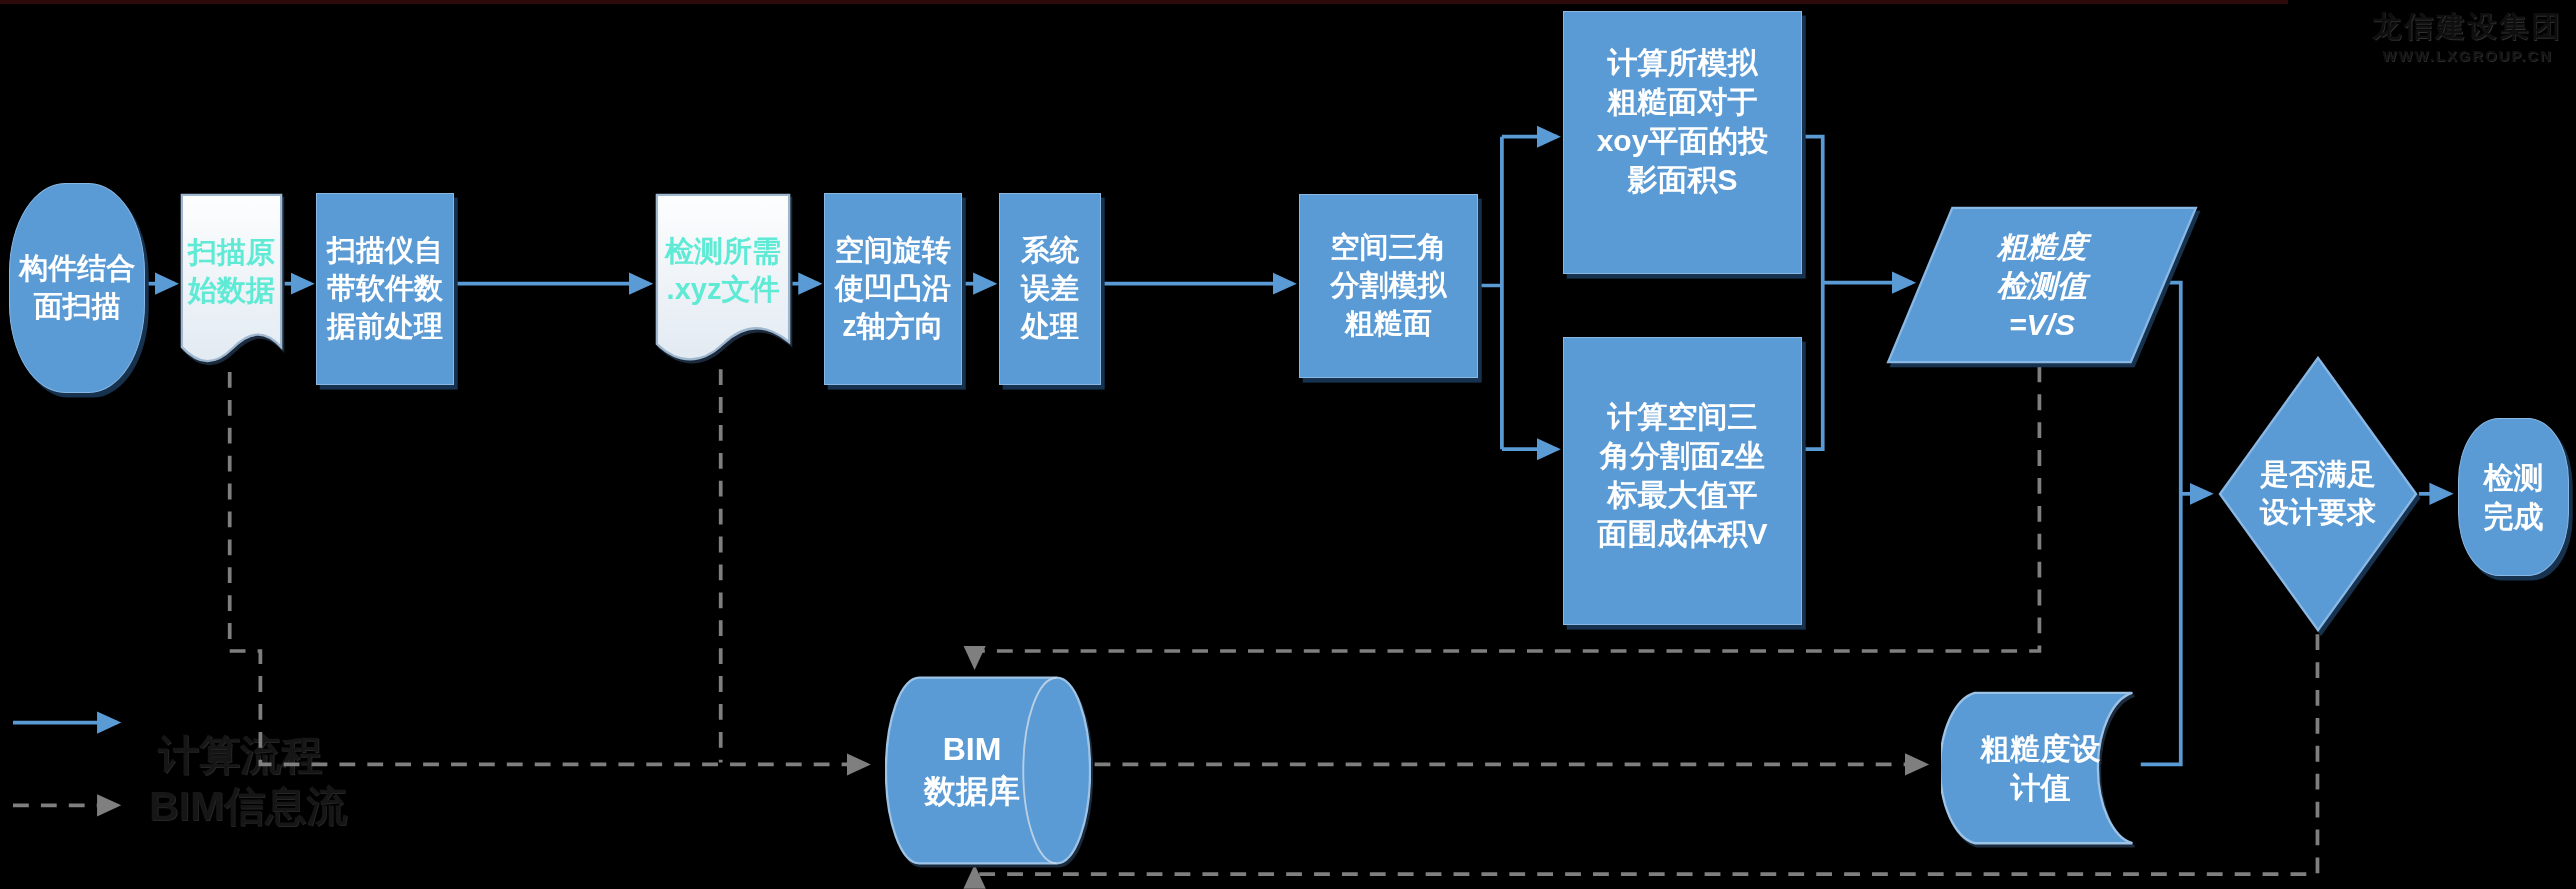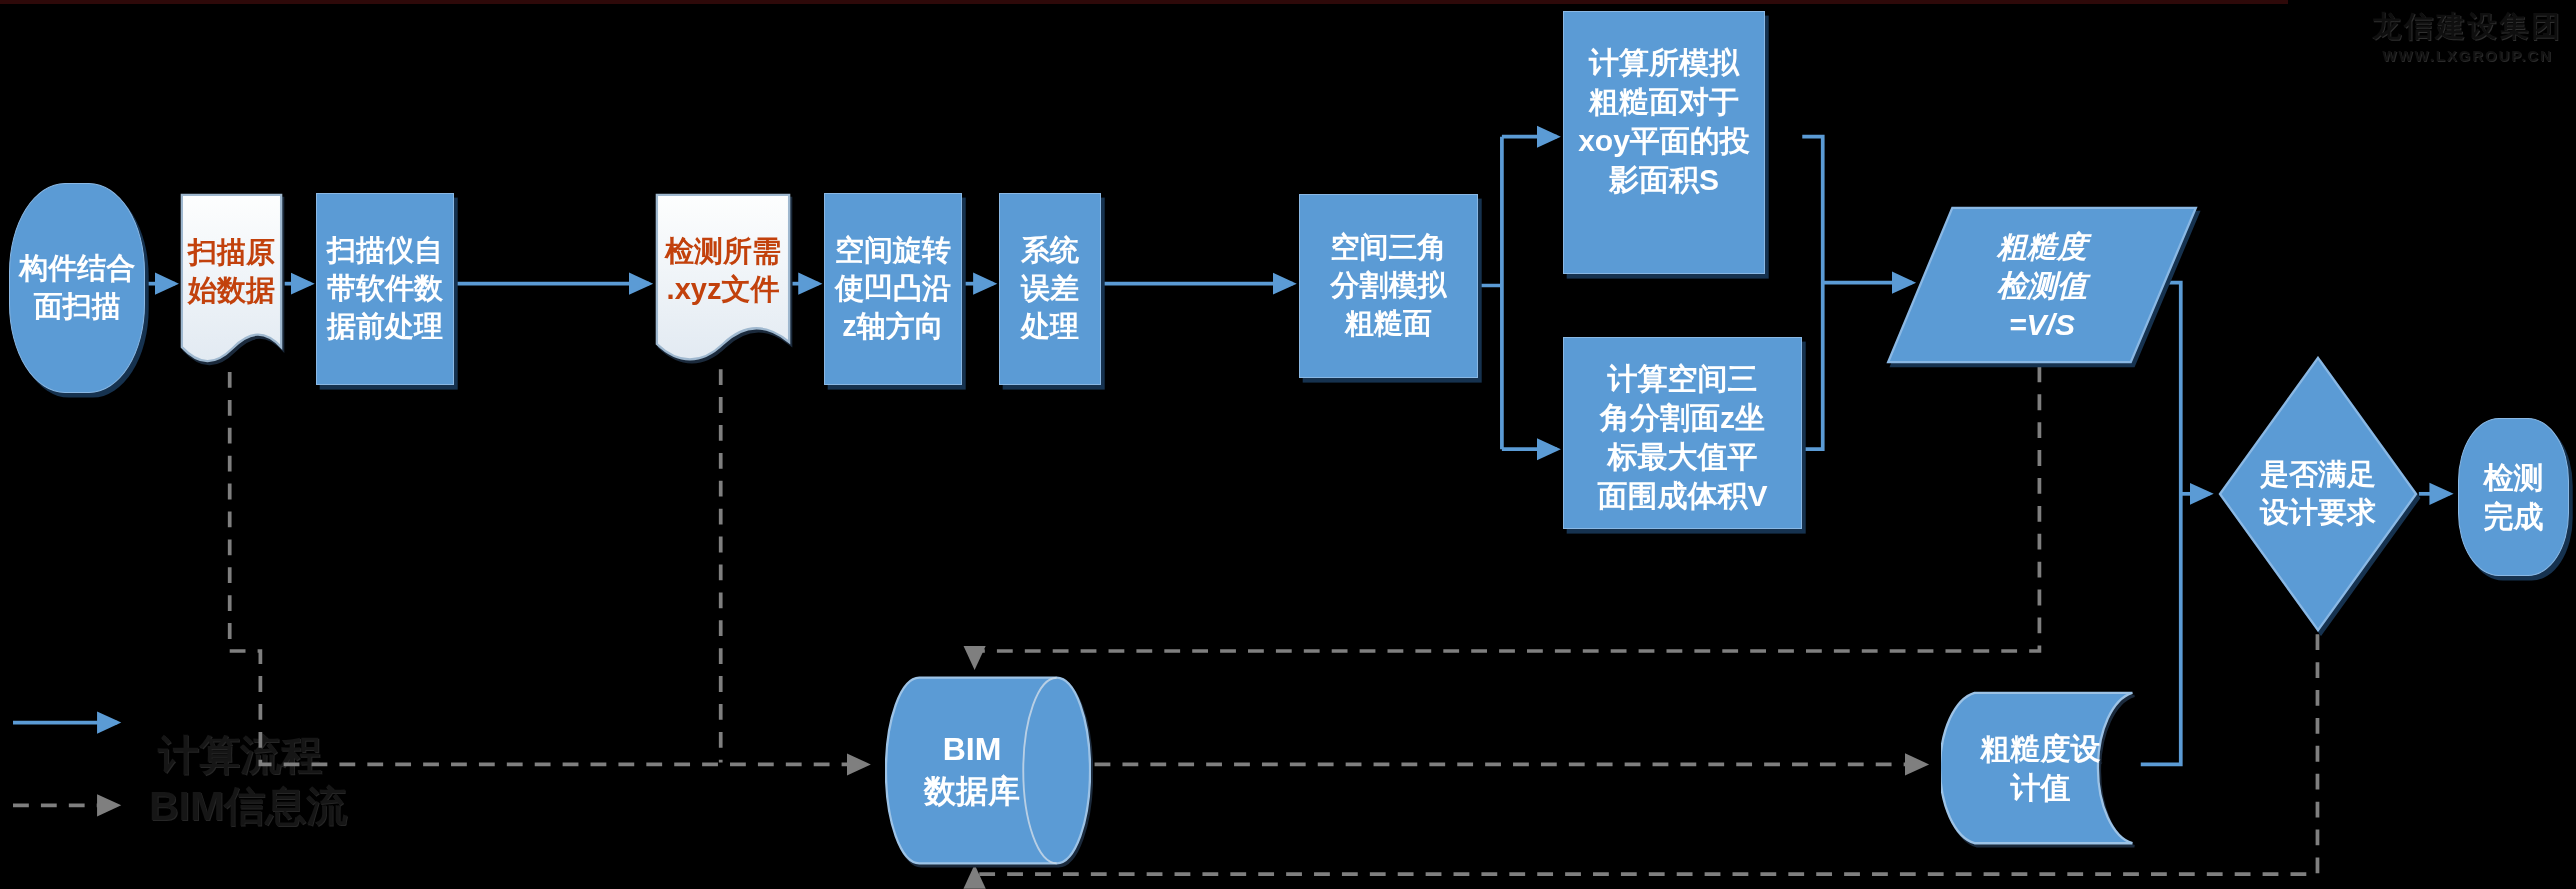--- a/index.html
+++ b/index.html
@@ -8,21 +8,21 @@
   .lbl{white-space:pre-line;text-align:center;line-height:1.3;font-weight:bold;}
   
   .proc{position:absolute;background:#5b9bd5;border:1.9px solid #8ab8e4;
         box-shadow:3.7px 4.6px 0 #16324f;display:flex;align-items:center;justify-content:center;
         color:#fff;box-sizing:border-box;}
   .stadium{border-radius:56px/89px;justify-content:center;}
   
   .svgnode{position:absolute;display:flex;align-items:center;justify-content:center;}
   .svgnode>svg{position:absolute;left:0;top:0;}
   .svgnode>.lbl{position:relative;z-index:2;}
-  .docnode .lbl{color:#c2410c;}
+  .docnode .lbl{color:#5eead4;}
   .whitenode .lbl{color:#fff;}
   .shadowed{filter:drop-shadow(3.7px 4.6px 0 #16324f);}
   .docshadow{filter:drop-shadow(2.8px 3.7px 0 #1b2a3c);}
   #connectors{position:absolute;left:0;top:0;z-index:1;}
   .node{z-index:2;}
   #legend-solid-label,#legend-dashed-label{position:absolute;color:#161616;font-weight:bold;
         text-shadow:0.9px 0.9px 0 #262626;}
   #watermark{position:absolute;right:13px;top:7.4px;text-align:center;z-index:3;}
   #watermark .co{color:#0f0f0f;font-size:29px;font-weight:bold;letter-spacing:2.8px;
         text-shadow:0.9px 0.9px 0 #2f2f2f,-0.9px -0.9px 0 #000;}
@@ -125,28 +125,28 @@
 误差
 处理</div>
   </div>
 
   <div class="proc node" style="left:1299px;top:194px;width:179px;height:184px;font-size:29px;">
     <div class="lbl">空间三角
 分割模拟
 粗糙面</div>
   </div>
 
-  <div class="proc node" style="left:1563px;top:11px;width:202px;height:263px;font-size:30px;padding-bottom:43px;">
+  <div class="proc node" style="left:1563px;top:11px;width:239px;height:263px;font-size:30px;padding-bottom:43px;">
     <div class="lbl">计算所模拟
 粗糙面对于
 xoy平面的投
 影面积S</div>
   </div>
 
-  <div class="proc node" style="left:1563px;top:337px;width:239px;height:192px;font-size:30px;padding-bottom:13px;align-items:flex-end;">
+  <div class="proc node" style="left:1563px;top:337px;width:239px;height:288px;font-size:30px;padding-bottom:13px;">
     <div class="lbl">计算空间三
 角分割面z坐
 标最大值平
 面围成体积V</div>
   </div>
 
   <div class="svgnode whitenode node shadowed" style="left:1886px;top:206px;width:312px;height:158px;font-size:30px;font-style:italic;">
     <svg width="312" height="158" viewBox="0 0 335 170">
       <polygon points="71,2 333,2 263,168 2,168" fill="#5b9bd5" stroke="#8ab8e4" stroke-width="2.5"></polygon>
     </svg>

